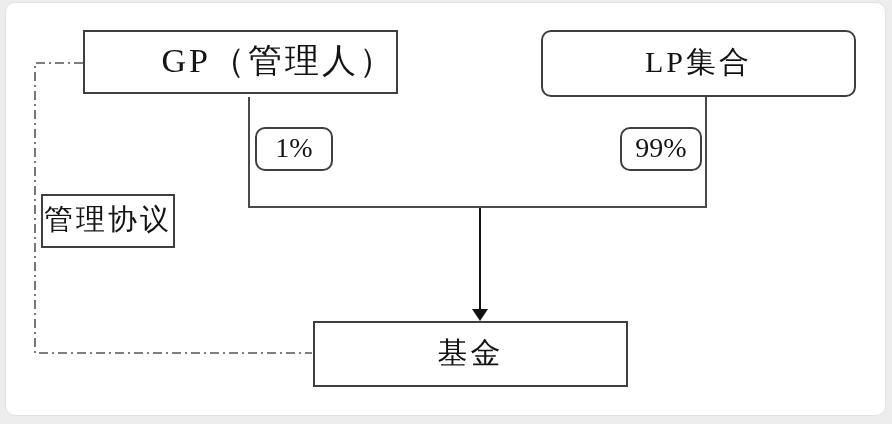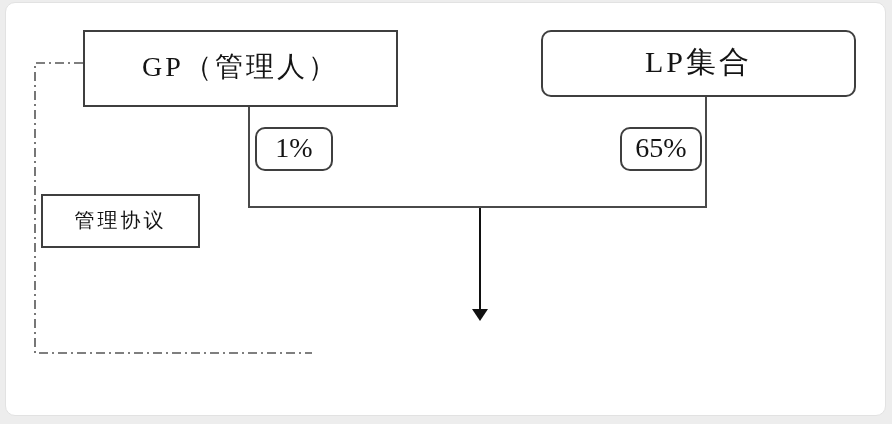--- a/index.html
+++ b/index.html
@@ -40,26 +40,26 @@
     justify-content: center;
     background: #ffffff;
     border: 2px solid #3f3f3f;
     color: #141414;
     box-sizing: border-box;
     text-align: center;
     letter-spacing: 3px;
     line-height: 1;
   }
   .node .label { padding-bottom: 3px; }
-  .gp-box   { left: 83px;  top: 30px;  width: 315px; height: 77px; font-size: 28px; }
+  .gp-box   { left: 83px;  top: 30px;  width: 315px; height: 64px; font-size: 34px; justify-content: flex-end; }
   .lp-box   { left: 541px; top: 30px;  width: 315px; height: 67px; font-size: 30px; border-radius: 10px; }
   .pct-box  { border-radius: 10px; border-width: 2px; font-size: 28px; letter-spacing: 0; }
   .pct-1    { left: 255px; top: 127px; width: 78px;  height: 44px; }
   .pct-99   { left: 620px; top: 127px; width: 82px;  height: 44px; }
-  .mgmt-box { left: 41px;  top: 194px; width: 159px; height: 54px; font-size: 20px; }
+  .mgmt-box { left: 41px;  top: 194px; width: 134px; height: 54px; font-size: 29px; }
   .fund-box { left: 313px; top: 321px; width: 315px; height: 66px; font-size: 30px; }
 
   
   .bracket {
     position: absolute;
     left: 248px;
     top: 97px;
     width: 459px;
     height: 111px;
     border-left: 2px solid #4a4a4a;
@@ -108,20 +108,23 @@
 
   <div class="node lp-box">
     <span class="label">LP集合</span>
   </div>
 
   <div class="node pct-box pct-1">
     <span class="label">1%</span>
   </div>
 
   <div class="node pct-box pct-99">
-    <span class="label">65%</span>
+    <span class="label">99%</span>
   </div>
 
   <div class="node mgmt-box">
     <span class="label">管理协议</span>
   </div>
 
+  <div class="node fund-box">
+    <span class="label">基金</span>
+  </div>
 </div>
 
 </body></html>

